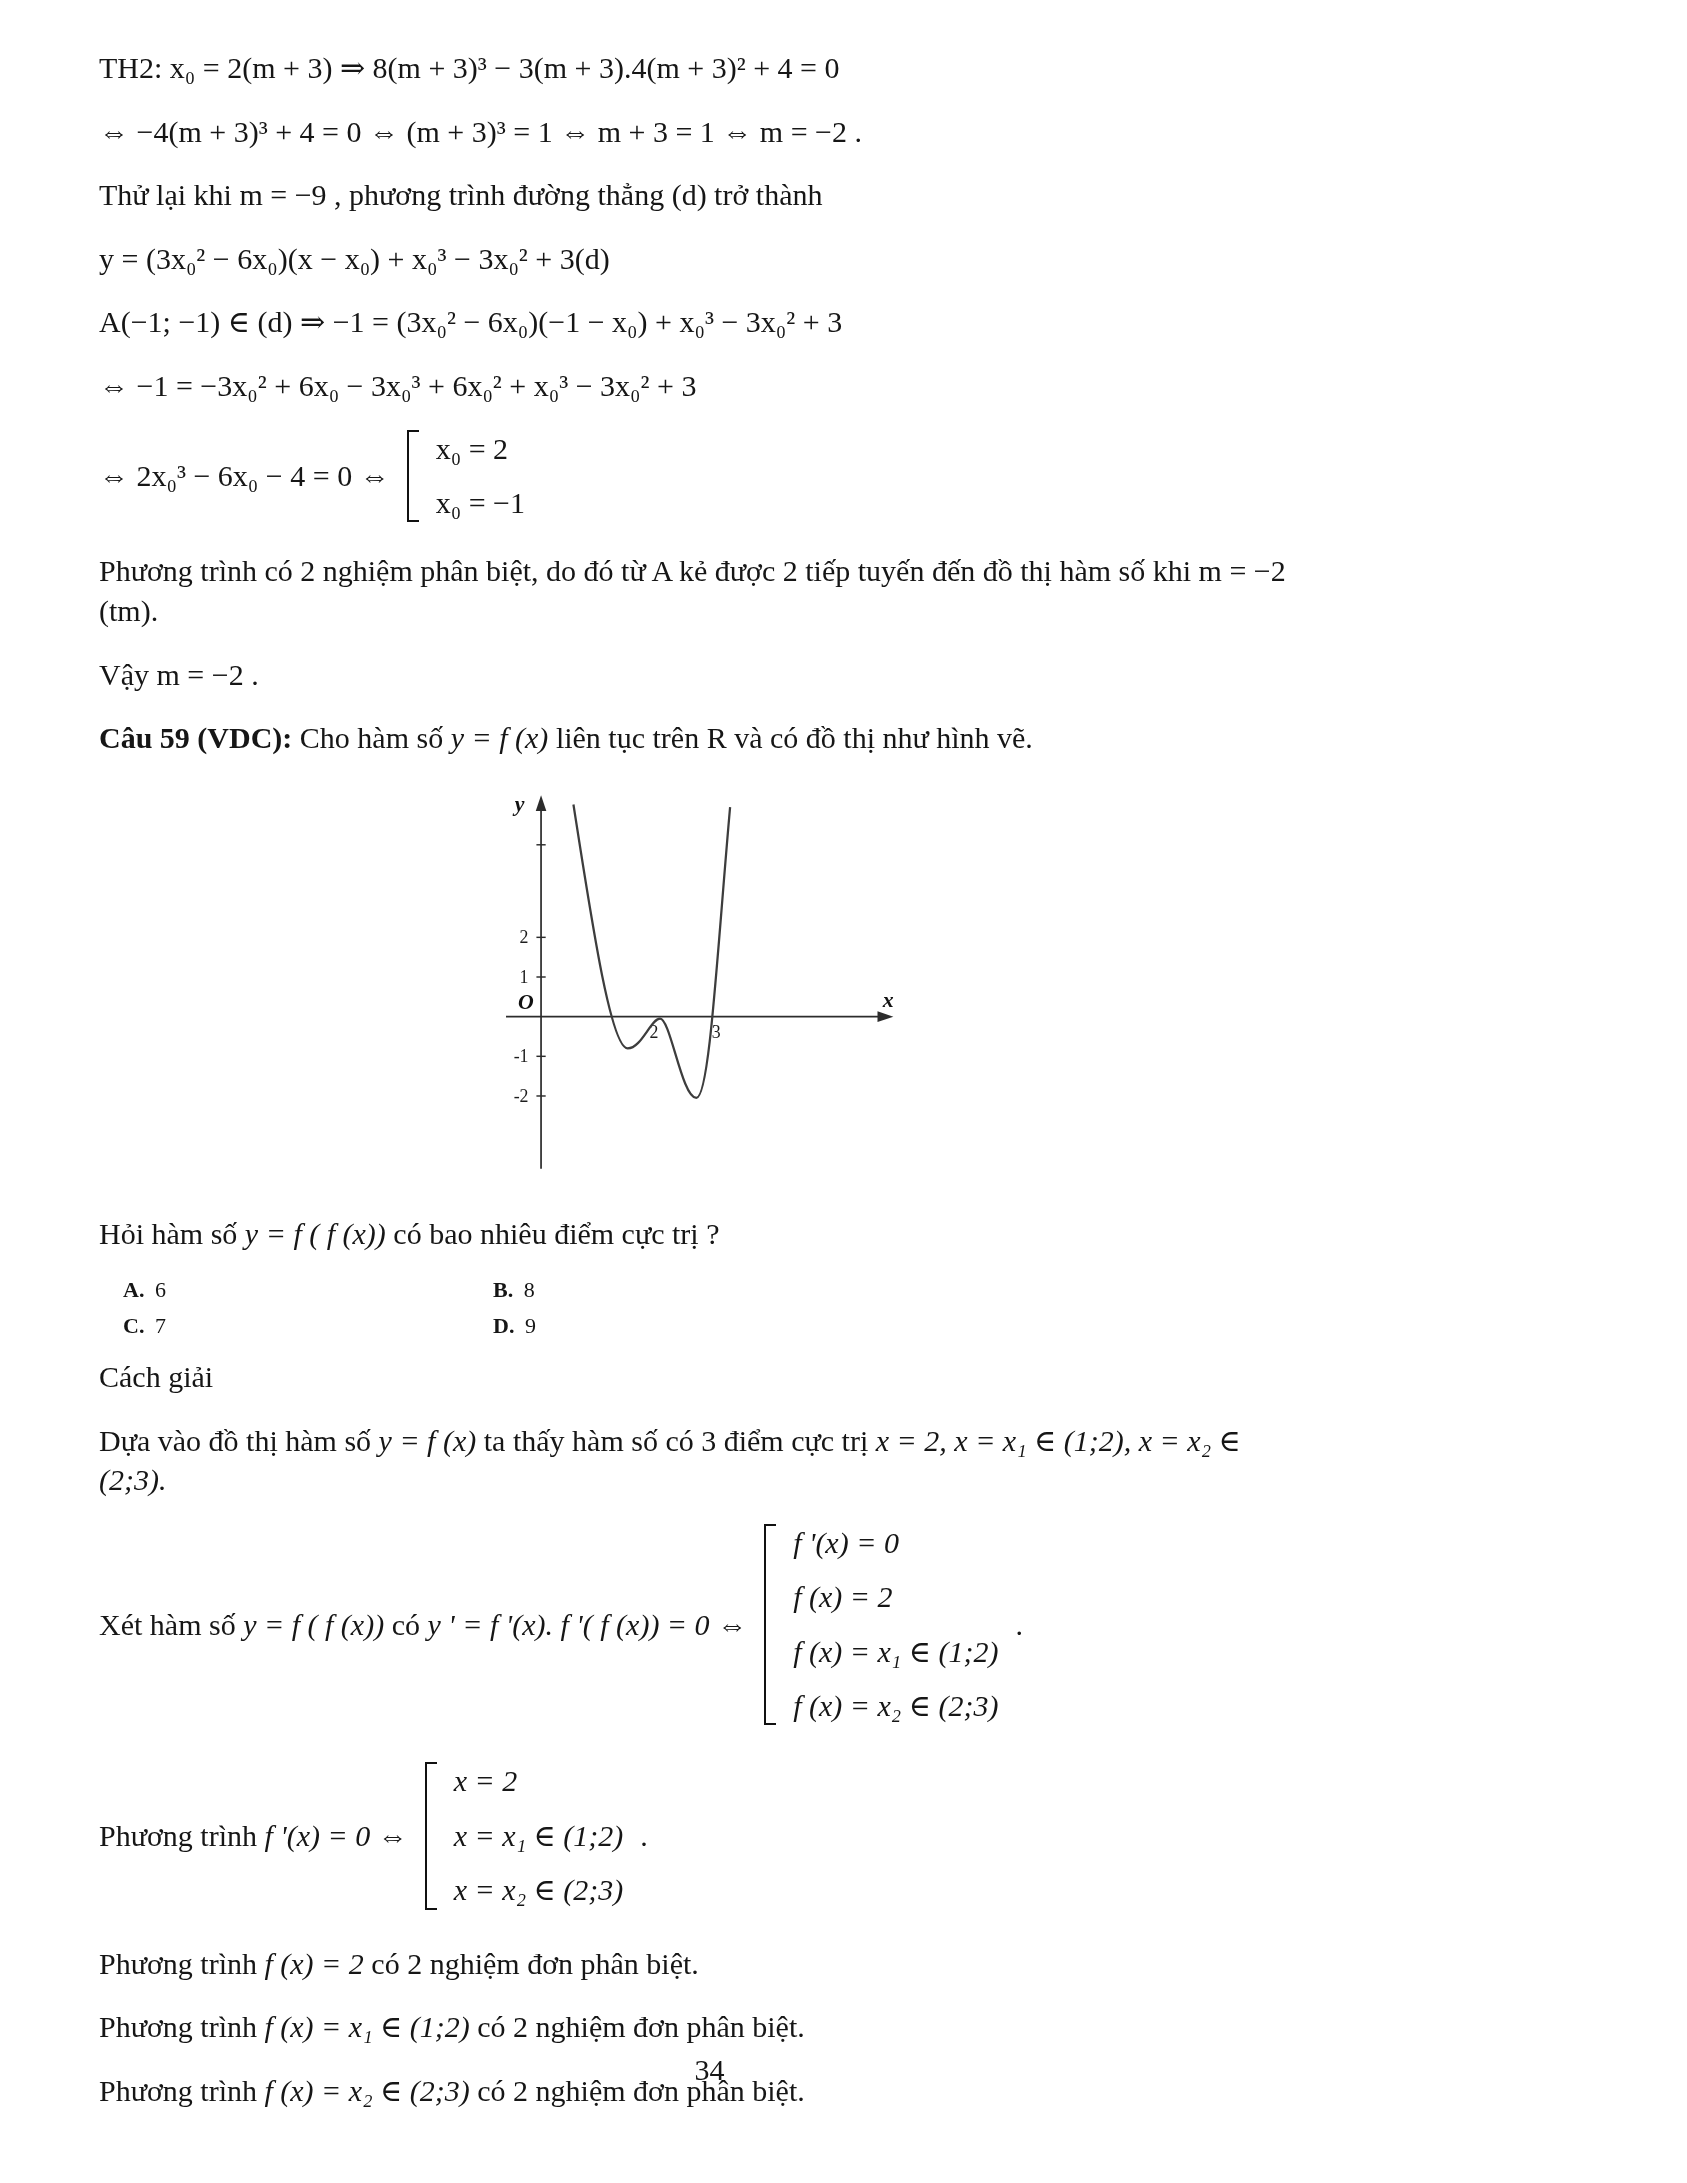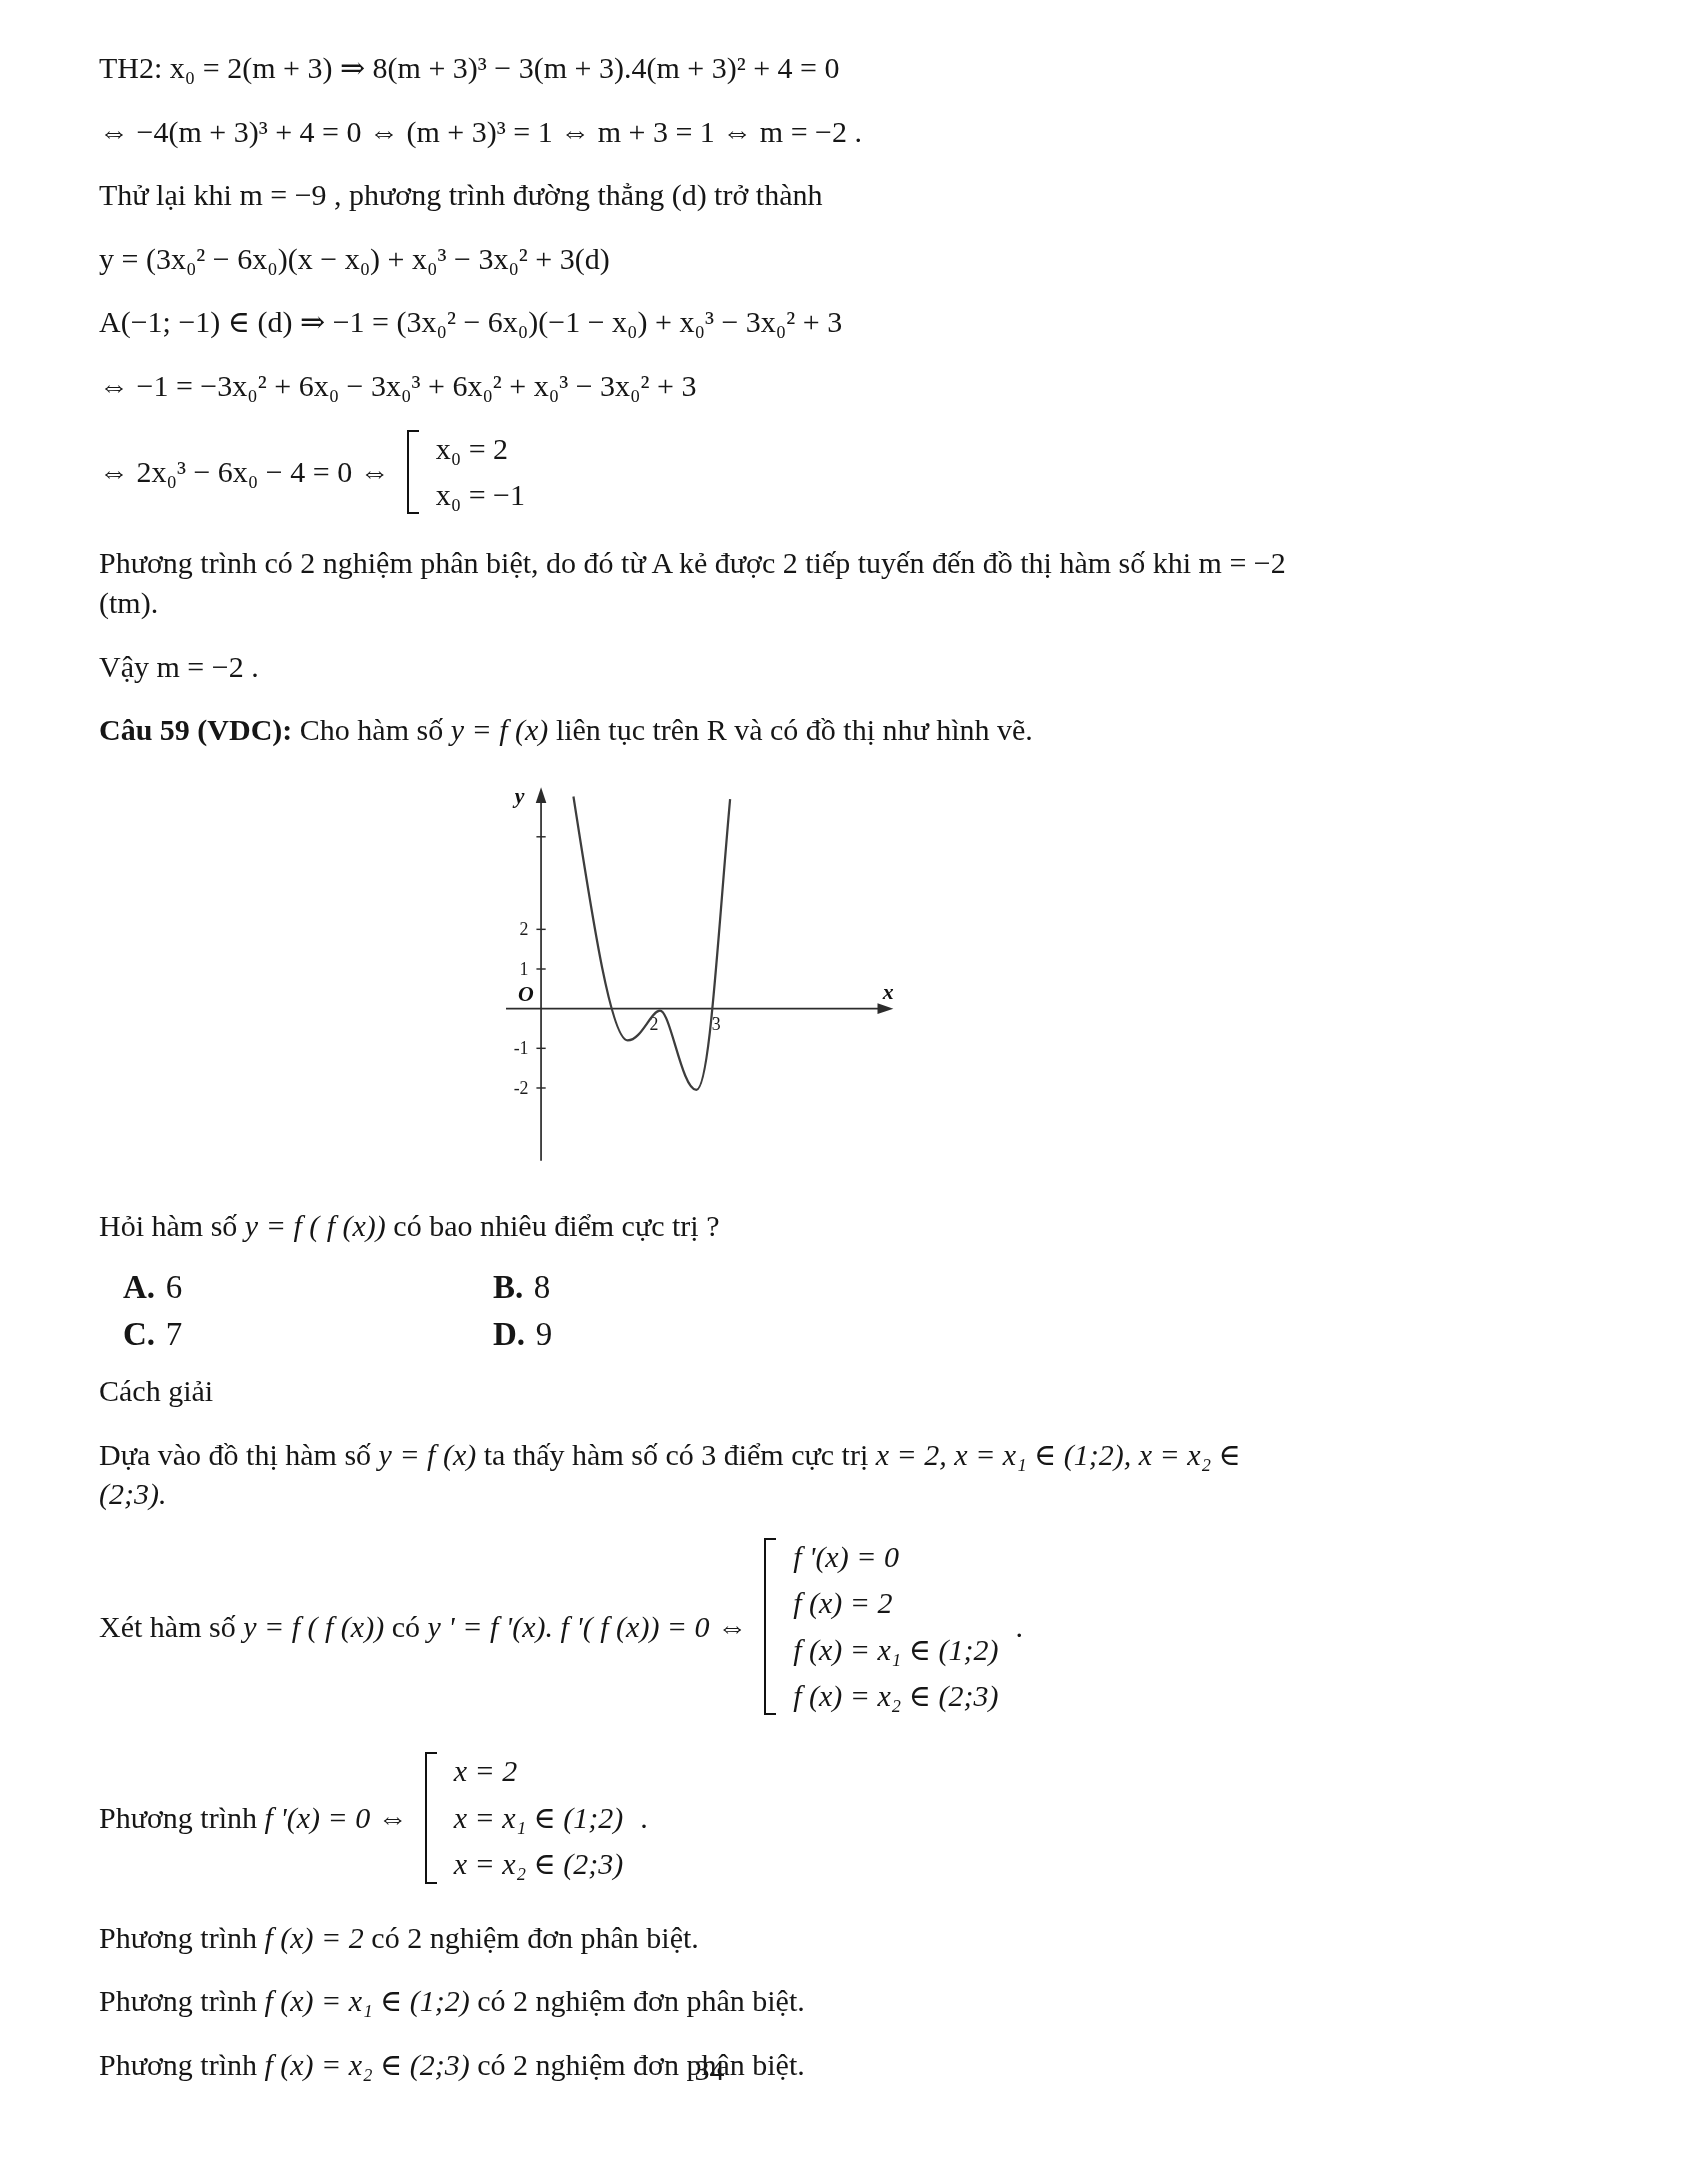--- a/index.html
+++ b/index.html
@@ -20,26 +20,26 @@
   b.qlabel { font-weight: bold; }
 
   
   .caseswrap { display: flex; align-items: center; gap: 17px; font-size: 30px; margin: 2.6px 0 29px 0; }
   .bracket {
     align-self: stretch; width: 12px;
     border-left: 2.6px solid #111;
     border-top: 2.6px solid #111;
     border-bottom: 2.6px solid #111;
   }
-  .casescol { display: flex; flex-direction: column; gap: 8px; line-height: 1.28; }
+  .casescol { display: flex; flex-direction: column; gap: 16px; line-height: 1.28; }
   .casescol.italic { font-style: italic; }
   .tail { font-size: 30px; }
 
   
-  .options { margin: 0 0 18.5px 24px; font-size: 33px; }
+  .options { margin: 0 0 18.5px 24px; font-size: 22px; }
   .opt-row { display: flex; margin-bottom: 9.3px; }
   .opt { width: 370px; }
   .opt b { margin-right: 10.6px; }
 
   
   figure.graph { width: 450px; margin: 9.3px auto 42px auto; }
   svg { display: block; }
   .ax { stroke: #2c2c2c; stroke-width: 2.6; }
   .tick { stroke: #2c2c2c; stroke-width: 2.2; }
   .curve { stroke: #3d3d3d; stroke-width: 3.4; fill: none; }

